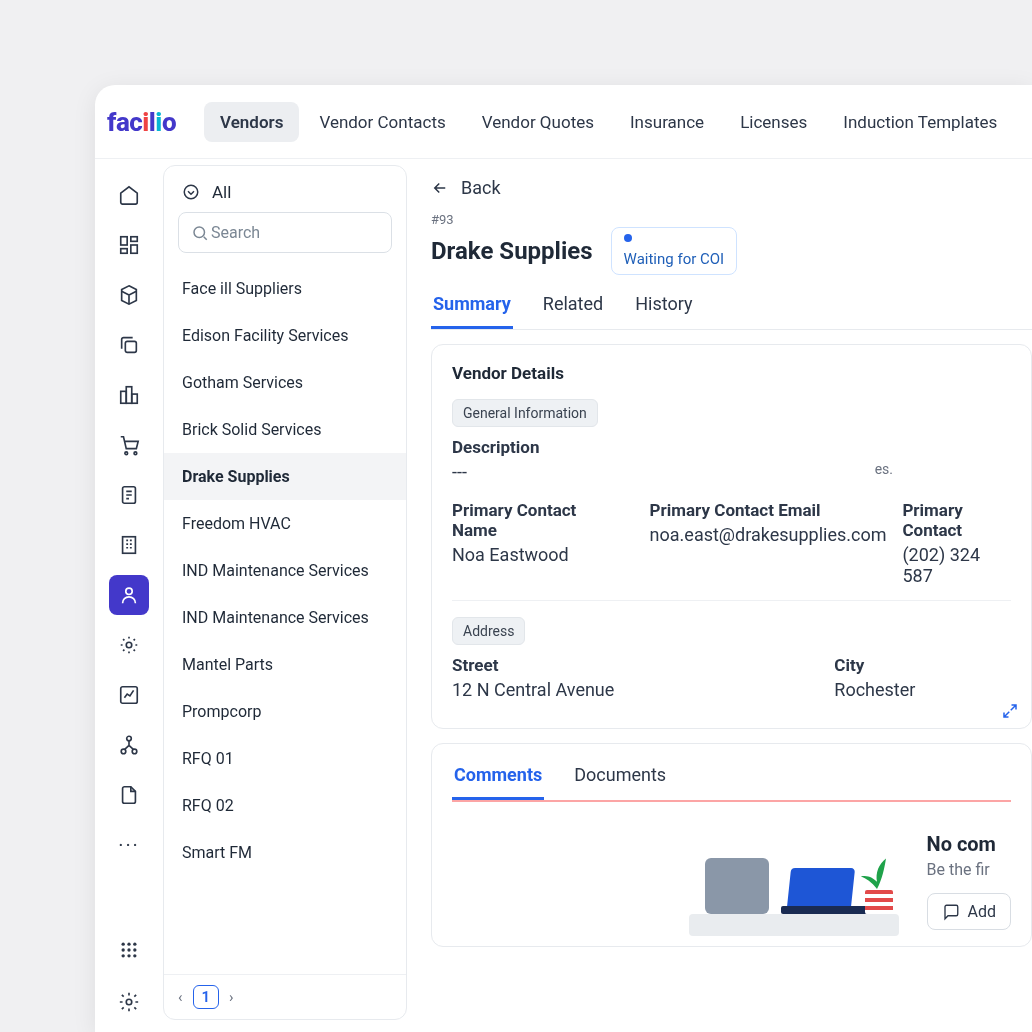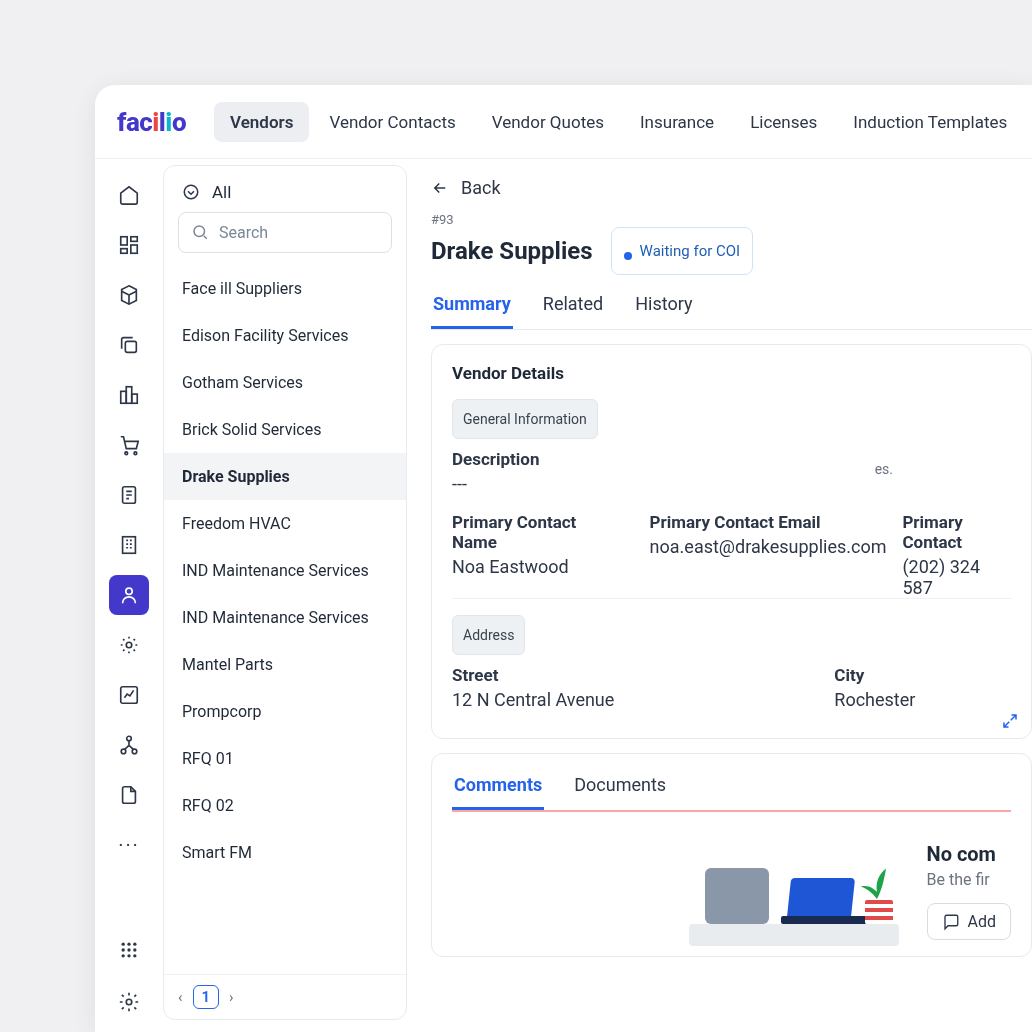--- a/index.html
+++ b/index.html
@@ -22,21 +22,21 @@
   box-shadow: 0 4px 24px rgba(0,0,0,0.08);
   overflow: hidden;
   display: flex;
   flex-direction: column;
 }
 
 .topbar {
   display: flex;
   align-items: center;
   height: 74px;
-  padding: 0 22px;
+  padding: 0 12px;
   gap: 20px;
   border-bottom: 1px solid #eef0f3;
 }
 .logo {
   font-size: 26px;
   font-weight: 800;
   letter-spacing: -0.5px;
   margin-right: 8px;
 }
 .logo .f { color: #4338ca; }
@@ -104,21 +104,22 @@
   align-items: center;
   gap: 12px;
   padding: 16px 18px 10px 18px;
   font-size: 17px;
   font-weight: 400;
   color: #1f2937;
 }
 .search-wrap { padding: 0 14px 12px 14px; }
 .search-box {
   display: flex;
-  gap: 10px;
+  align-items: center;
+  gap: 2px;
   border: 1px solid #dbe0e6;
   border-radius: 8px;
   padding: 10px 12px;
   color: #7b8794;
   font-size: 16px;
 }
 .list-body { flex: 1; overflow-y: auto; }
 .list-item {
   padding: 14px 18px;
   font-size: 16px;
@@ -162,25 +163,26 @@
   color: #2d3748;
   cursor: pointer;
 }
 .rec-id { font-size: 13px; color: #6b7280; }
 .title-row { display: flex; align-items: center; gap: 18px; }
 .rec-title { font-size: 24px; font-weight: 700; color: #1f2937; }
 .status-badge {
   border: 1px solid #cfe3ff;
   color: #1f5fb8;
   border-radius: 8px;
-  padding: 14px 12px;
+  padding: 6px 12px;
   font-size: 15px;
   display: inline-flex;
-  align-items: flex-end;
+  align-items: flex-start;
   gap: 8px;
+  flex-direction: column;
 }
 .status-dot { width: 8px; height: 8px; border-radius: 50%; background: #2563eb; }
 .sub-tabs {
   display: flex;
   gap: 28px;
   border-bottom: 1px solid #e7eaee;
   padding-right: 12px;
 }
 .sub-tab {
   padding: 4px 2px 12px 2px;
@@ -196,32 +198,33 @@
   border-radius: 12px;
   padding: 18px 20px 10px 20px;
   position: relative;
 }
 .card-title { font-size: 17px; font-weight: 700; color: #1f2937; margin-bottom: 16px; }
 .section-chip {
   display: inline-block;
   background: #eef1f4;
   border: 1px solid #e2e6ea;
   border-radius: 6px;
-  padding: 11px 10px;
+  padding: 5px 10px;
   font-size: 14px;
   color: #3a4350;
   margin-bottom: 10px;
 }
 .field-label { font-size: 17px; font-weight: 700; color: #2d3748; margin-bottom: 4px; }
 .field-val { font-size: 18px; color: #2d3748; }
 .desc-block { margin-bottom: 18px; }
 .fields-row {
   display: flex;
   gap: 46px;
   border-bottom: 1px solid #eef0f3;
+  padding-bottom: 14px;
   margin-bottom: 16px;
 }
 .fields-row .col { min-width: 0; }
 .addr-row { display: flex; gap: 220px; margin-bottom: 18px; }
 .expand-icon {
   position: absolute;
   right: 12px;
   bottom: 8px;
   color: #2563eb;
   cursor: pointer;

